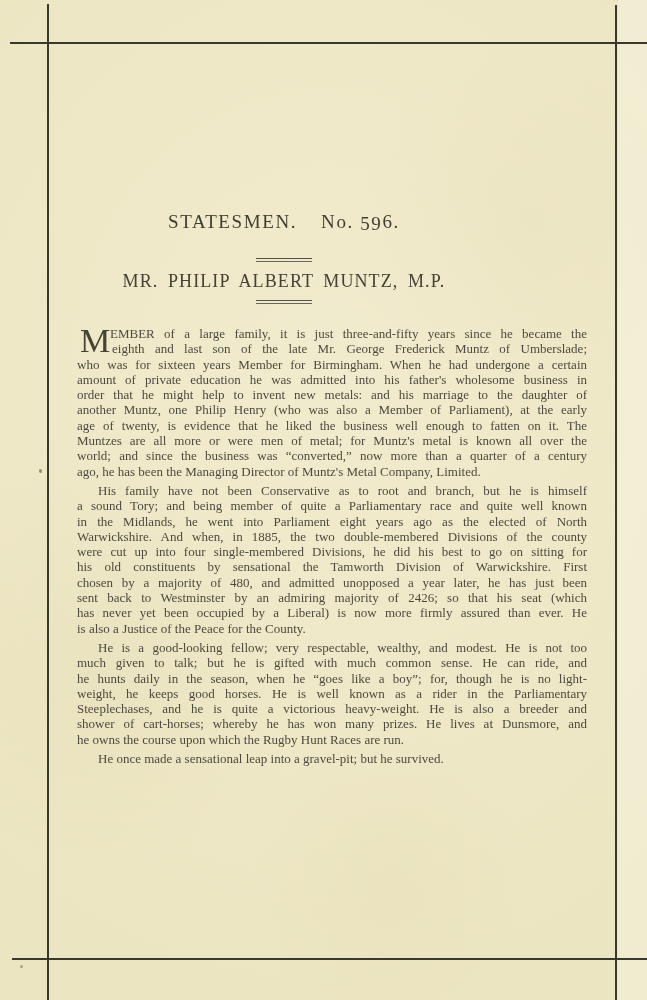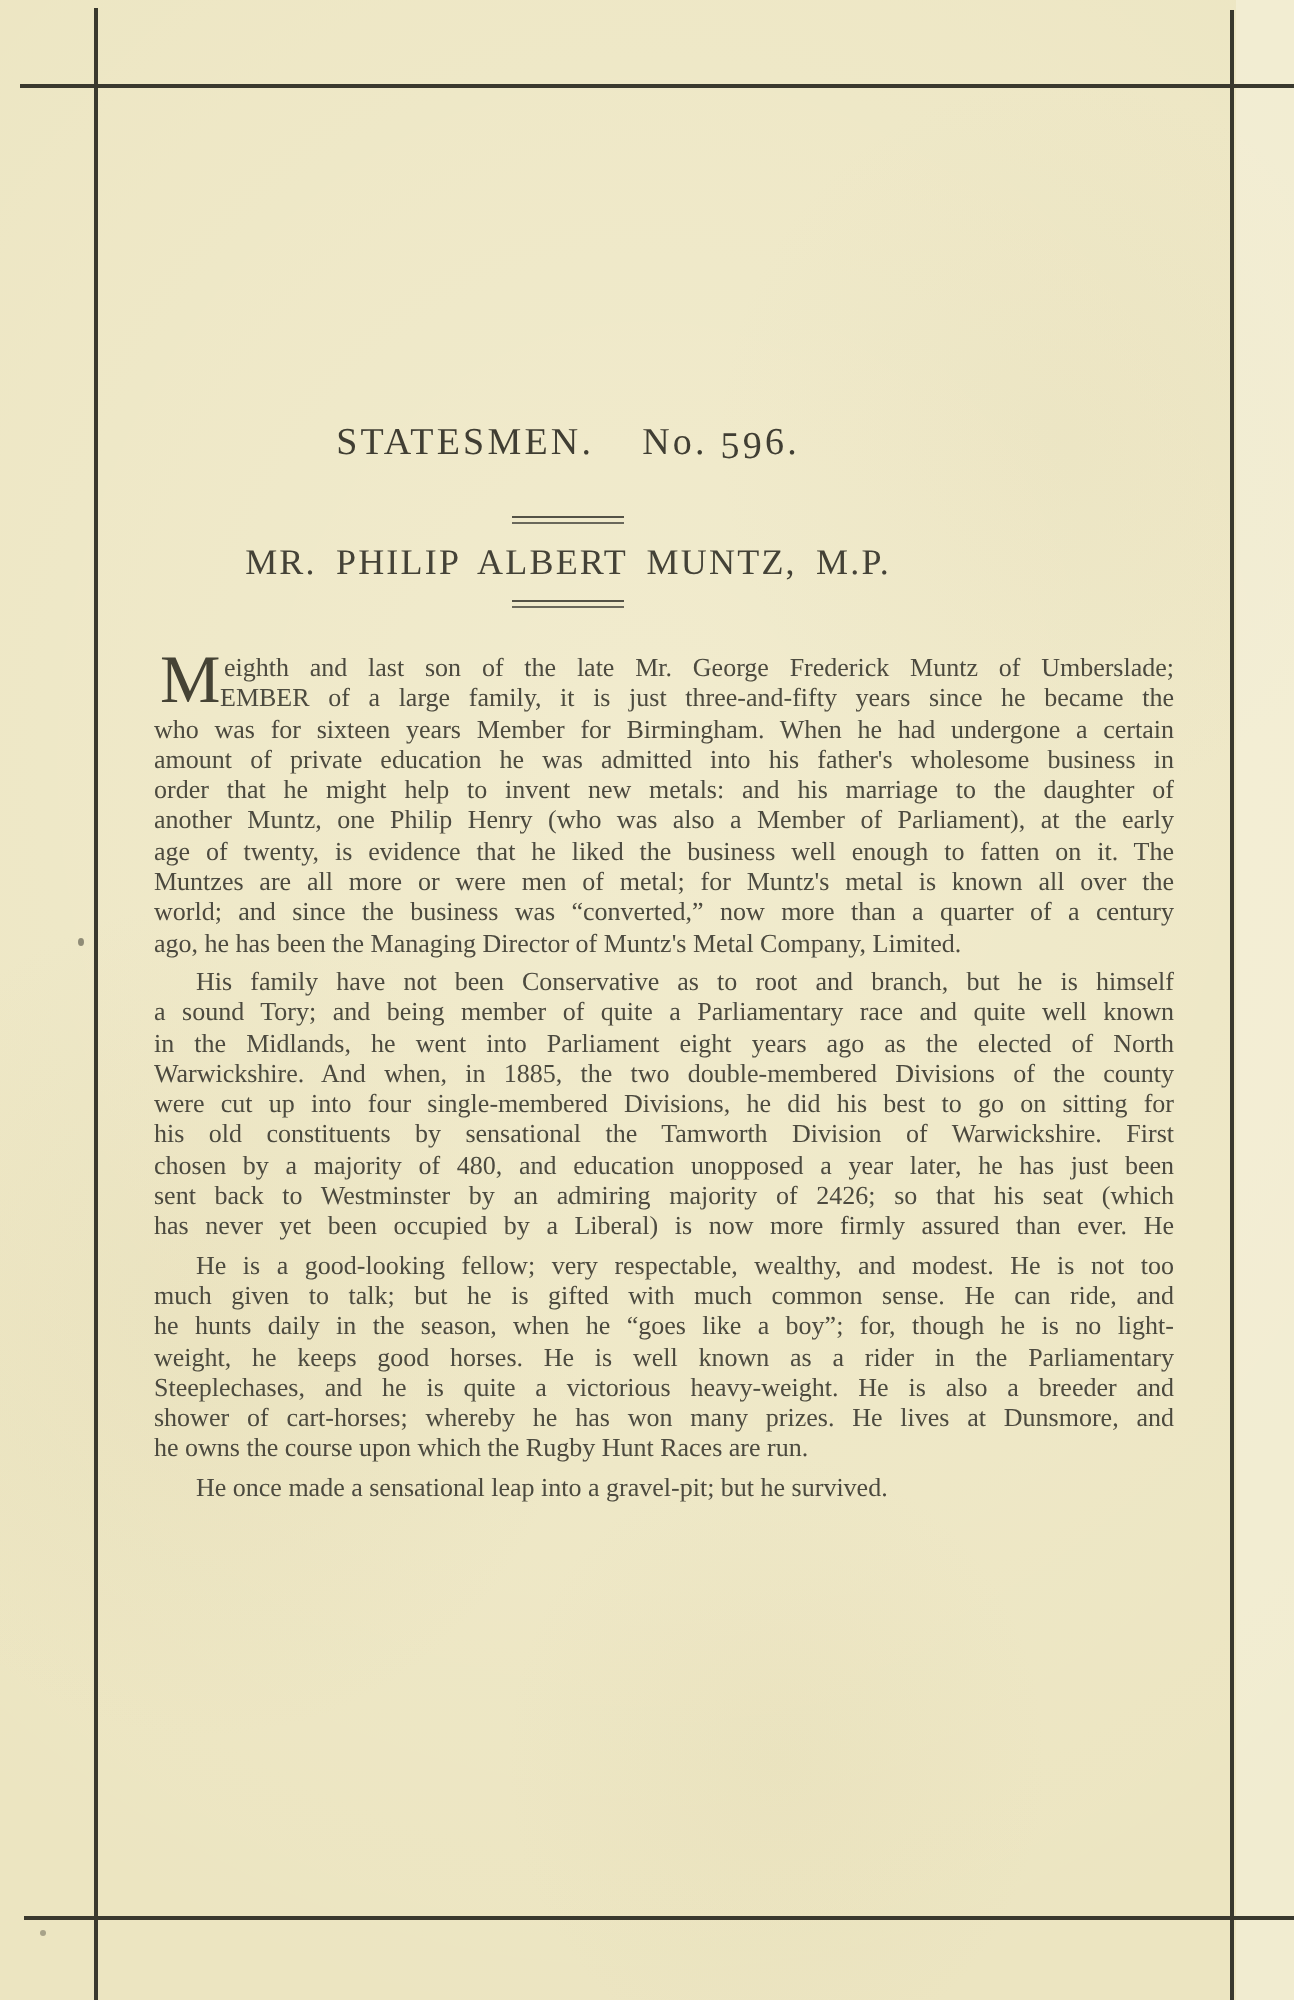--- a/index.html
+++ b/index.html
@@ -96,41 +96,42 @@
 
     <div class="rule rule-1"></div>
 
     <div class="subject-line">MR.  PHILIP  ALBERT  MUNTZ,  M.P.</div>
 
     <div class="rule rule-2"></div>
 
     <div class="body-text">
         <div class="para">
           <span class="dropcap">M</span>
+          <div class="line dc0">EMBER of a large family, it is just three-and-fifty years since he became the</div>
           <div class="line dc1">eighth and last son of the late Mr. George Frederick Muntz of Umberslade;</div>
-          <div class="line dc0">EMBER of a large family, it is just three-and-fifty years since he became the</div>
           <div class="line">who was for sixteen years Member for Birmingham. When he had undergone a certain</div>
           <div class="line">amount of private education he was admitted into his father's wholesome business in</div>
           <div class="line">order that he might help to invent new metals: and his marriage to the daughter of</div>
           <div class="line">another Muntz, one Philip Henry (who was also a Member of Parliament), at the early</div>
           <div class="line">age of twenty, is evidence that he liked the business well enough to fatten on it. The</div>
           <div class="line">Muntzes are all more or were men of metal; for Muntz's metal is known all over the</div>
           <div class="line">world; and since the business was “converted,” now more than a quarter of a century</div>
           <div class="line last">ago, he has been the Managing Director of Muntz's Metal Company, Limited.</div>
         </div>
         <div class="para">
           <div class="line indent">His family have not been Conservative as to root and branch, but he is himself</div>
           <div class="line">a sound Tory; and being member of quite a Parliamentary race and quite well known</div>
           <div class="line">in the Midlands, he went into Parliament eight years ago as the elected of North</div>
           <div class="line">Warwickshire. And when, in 1885, the two double-membered Divisions of the county</div>
           <div class="line">were cut up into four single-membered Divisions, he did his best to go on sitting for</div>
           <div class="line">his old constituents by sensational the Tamworth Division of Warwickshire. First</div>
-          <div class="line">chosen by a majority of 480, and education unopposed a year later, he has just been</div>
+          <div class="line">chosen by a majority of 480, and admitted unopposed a year later, he has just been</div>
           <div class="line">sent back to Westminster by an admiring majority of 2426; so that his seat (which</div>
           <div class="line">has never yet been occupied by a Liberal) is now more firmly assured than ever. He</div>
+          <div class="line last">is also a Justice of the Peace for the County.</div>
         </div>
         <div class="para">
           <div class="line indent">He is a good-looking fellow; very respectable, wealthy, and modest. He is not too</div>
           <div class="line">much given to talk; but he is gifted with much common sense. He can ride, and</div>
           <div class="line">he hunts daily in the season, when he “goes like a boy”; for, though he is no light-</div>
           <div class="line">weight, he keeps good horses. He is well known as a rider in the Parliamentary</div>
           <div class="line">Steeplechases, and he is quite a victorious heavy-weight. He is also a breeder and</div>
           <div class="line">shower of cart-horses; whereby he has won many prizes. He lives at Dunsmore, and</div>
           <div class="line last">he owns the course upon which the Rugby Hunt Races are run.</div>
         </div>

